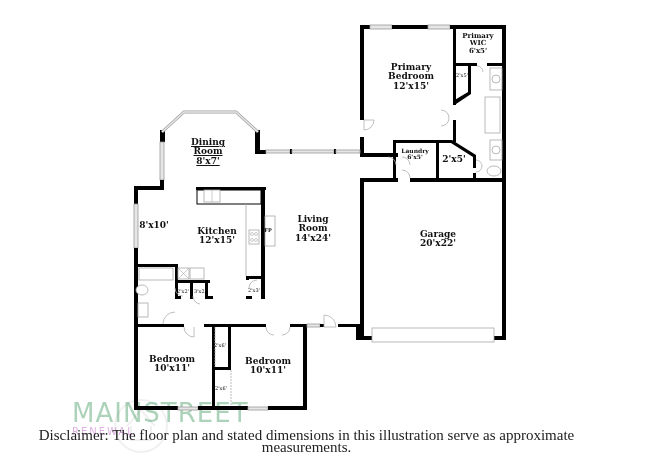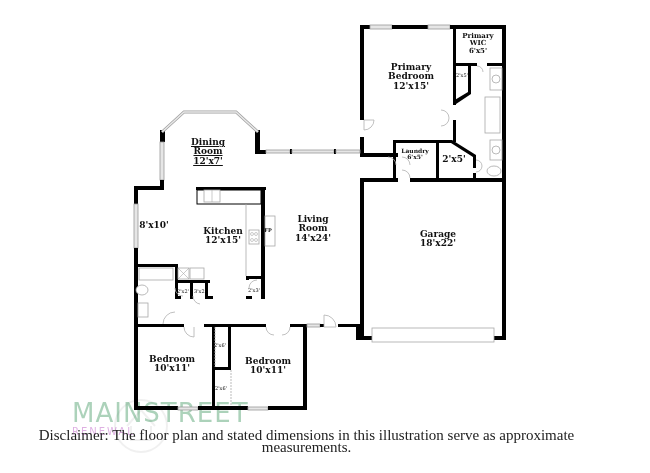--- a/index.html
+++ b/index.html
@@ -179,36 +179,36 @@
 <div class="label lbl-sm" style="left:462px; top:73px;">2'x5'</div>
 <div class="label" style="left:415px; top:148px; font-size:6px;">
   <div>Laundry</div>
   <div>6'x5'</div>
 </div>
 <div class="label" style="left:454px; top:155px; font-size:9px;">2'x5'</div>
 
 <div class="label lbl-md" style="left:208px; top:138px;text-decoration:underline;">
   <div>Dining</div>
   <div>Room</div>
-  <div>12'x7'</div>
+  <div>8'x7'</div>
 </div>
 <div class="label lbl-md" style="left:154px; top:221px;">8'x10'</div>
-<div class="label lbl-md" style="left:223px; top:227px;">
+<div class="label lbl-md" style="left:217px; top:227px;">
   <div>Kitchen</div>
   <div>12'x15'</div>
 </div>
 <div class="label lbl-fp" style="left:268px; top:228px;">FP</div>
 <div class="label lbl-md" style="left:313px; top:215px;">
   <div>Living</div>
   <div>Room</div>
   <div>14'x24'</div>
 </div>
 <div class="label lbl-md" style="left:438px; top:230px;">
   <div>Garage</div>
-  <div>18'x22'</div>
+  <div>20'x22'</div>
 </div>
 
 <div class="label lbl-sm" style="left:183px; top:289px;">2'x2'</div>
 <div class="label lbl-sm" style="left:200px; top:289px;">3'x2'</div>
 <div class="label lbl-sm" style="left:254px; top:288px;">2'x3'</div>
 
 <div class="label lbl-md" style="left:172px; top:355px;">
   <div>Bedroom</div>
   <div>10'x11'</div>
 </div>

